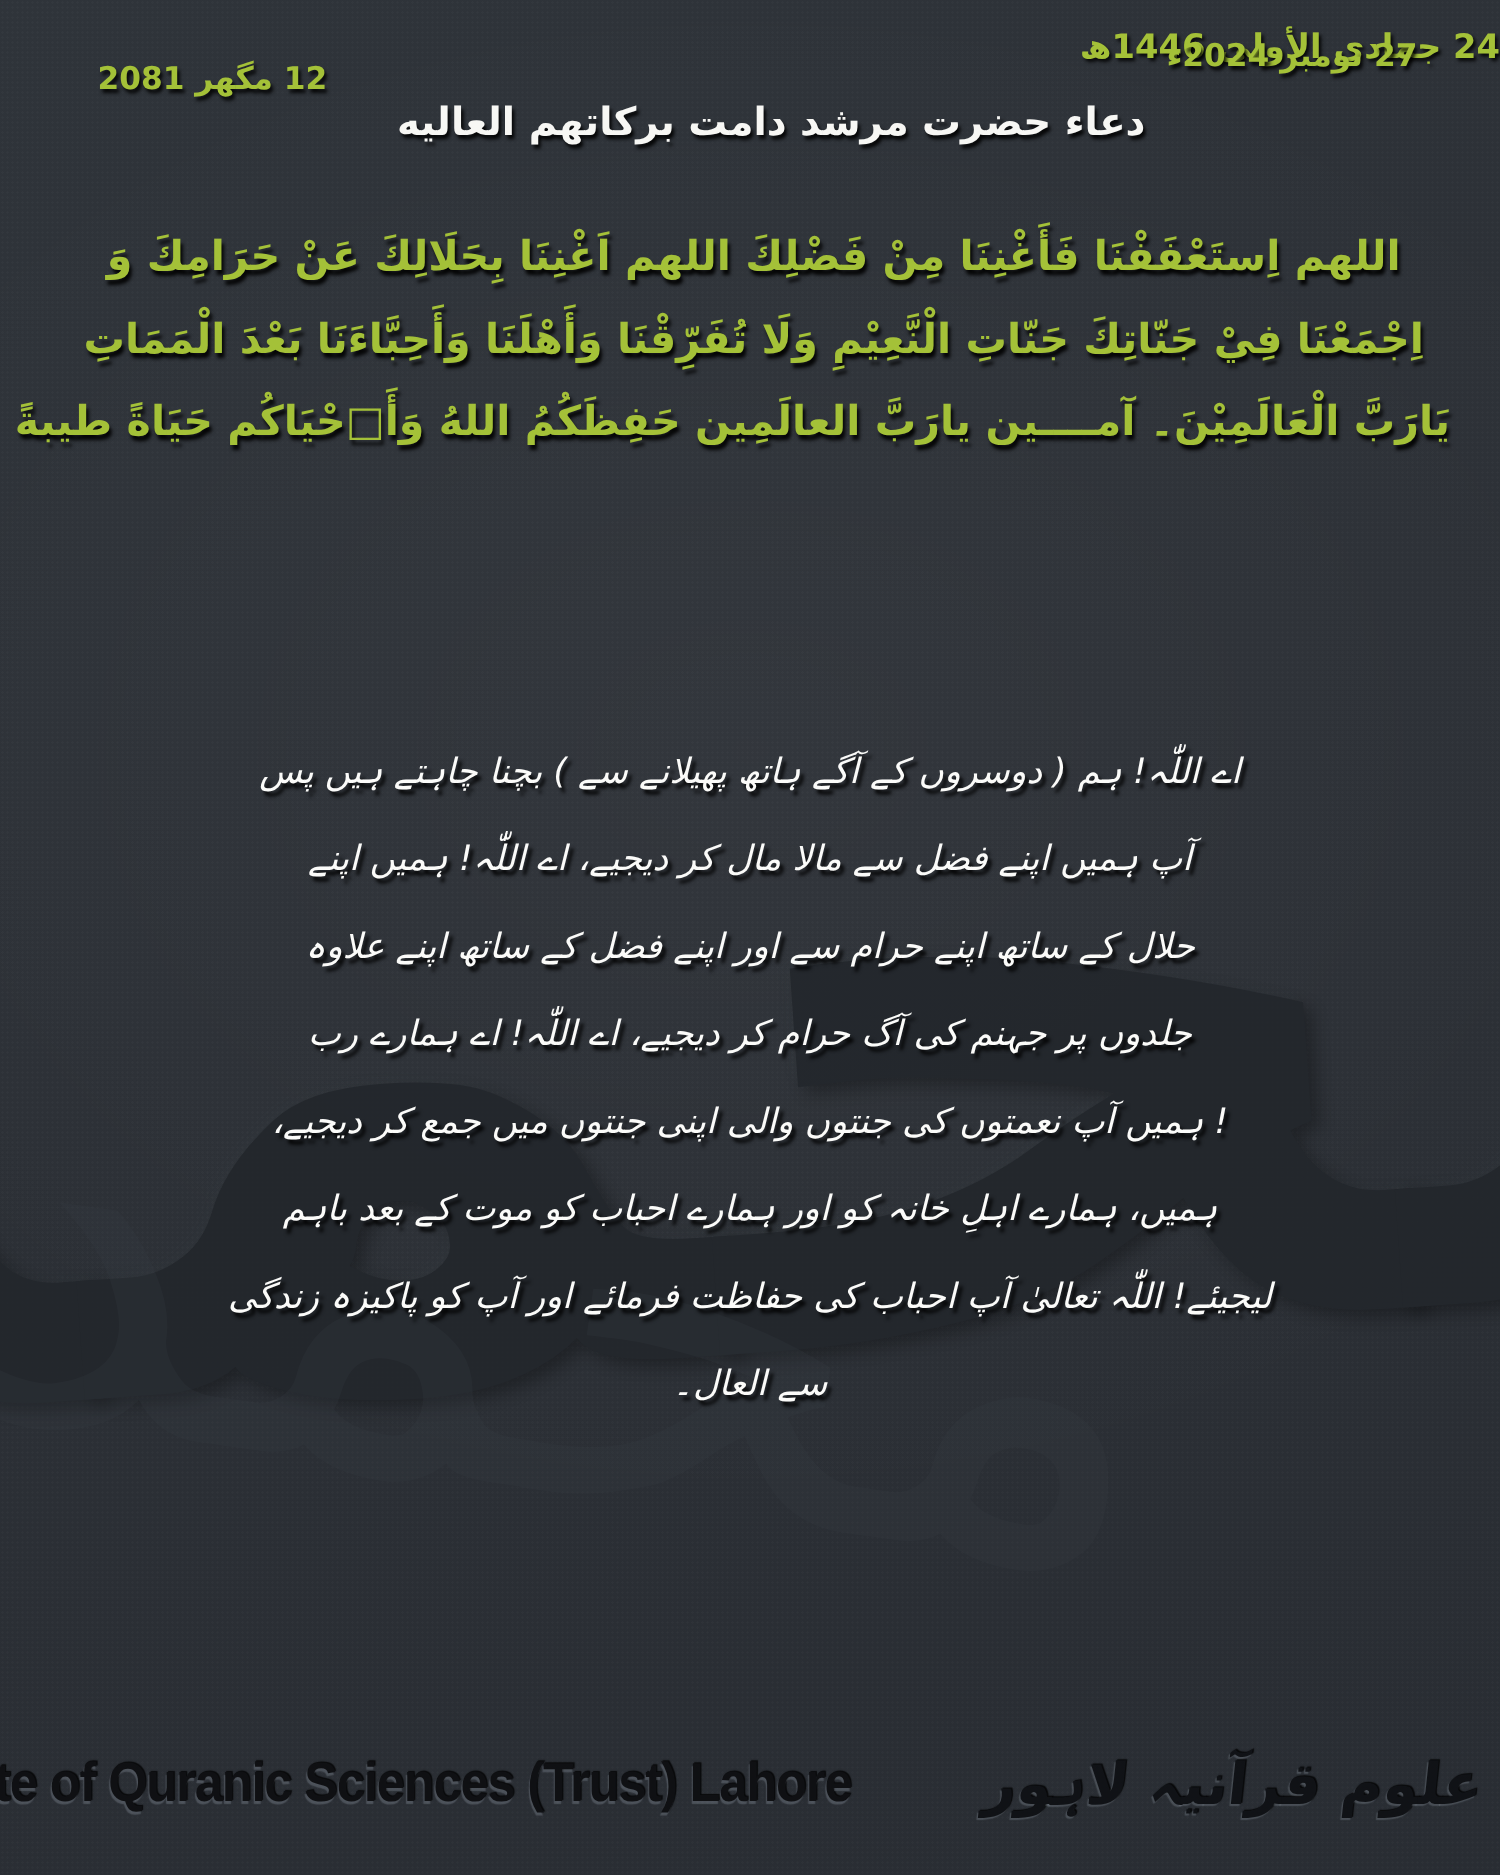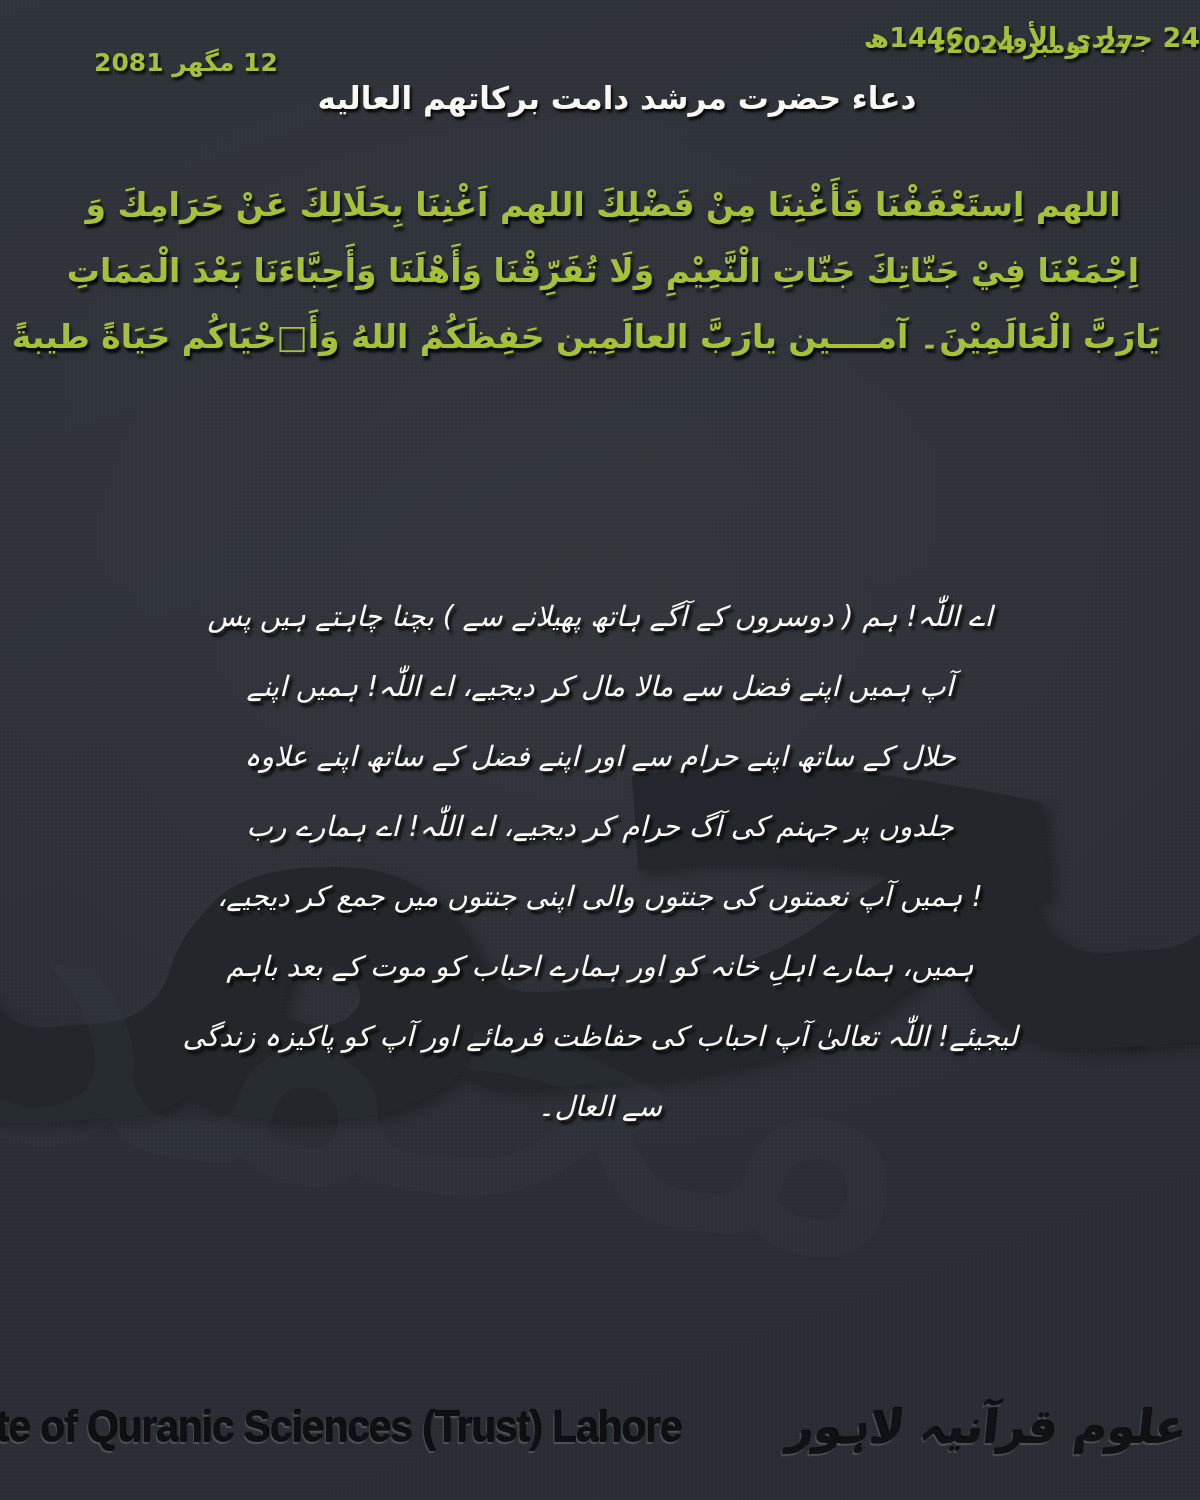--- a/index.html
+++ b/index.html
@@ -43,21 +43,21 @@
   }
   
   .date{
     position:absolute;
     color:#a4c138;
     font-weight:bold;
     white-space:nowrap;
     text-shadow:2px 3px 3px rgba(0,0,0,0.85);
   }
   .date-hijri{top:22px;left:0;right:0;font-size:27px;}
-  .date-bikrami{top:48px;left:78px;font-size:25px;margin-left:16px;}
+  .date-bikrami{top:48px;left:78px;font-size:25px;}
   .date-gregorian{top:30px;right:66px;font-size:25px;}
   .page-title{
     position:absolute;
     top:80px;left:0;right:0;
     text-align:center;
     color:#f7f7f4;
     font-size:31px;
     font-weight:bold;
     text-shadow:2px 3px 3px rgba(0,0,0,0.9);
     margin-left:34px;

